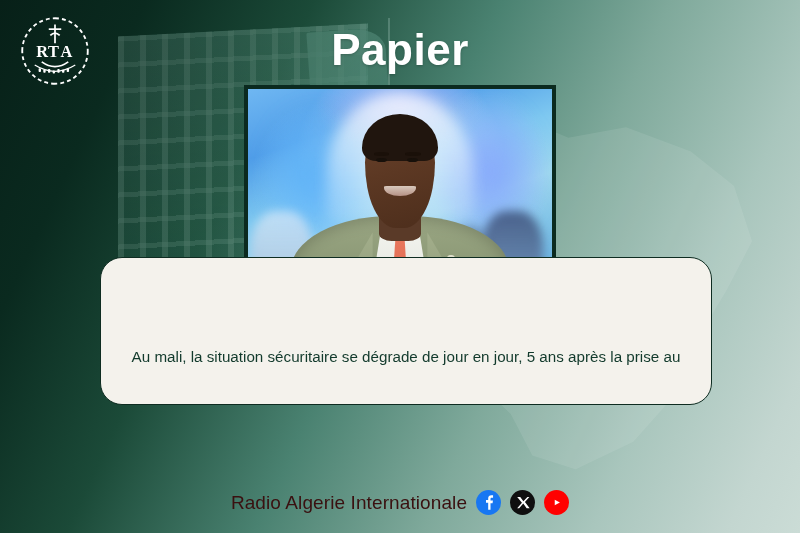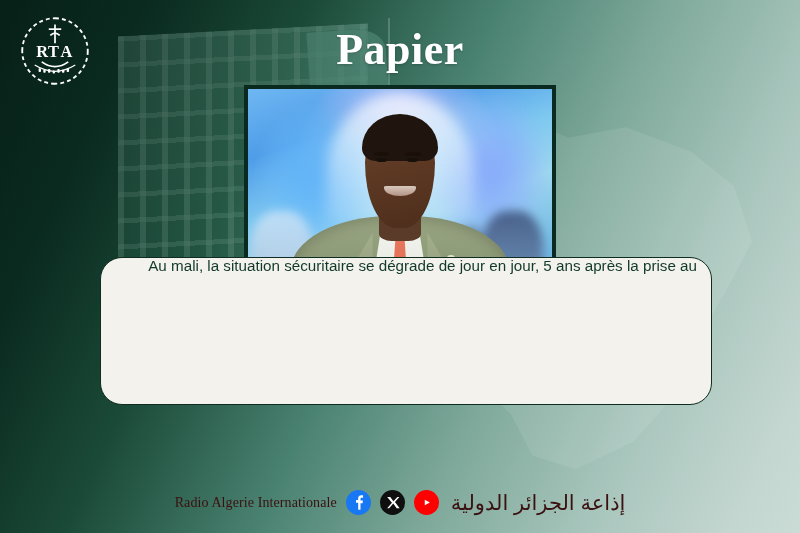--- a/index.html
+++ b/index.html
@@ -78,21 +78,20 @@
   .title {
     position:absolute;
     left:0; right:0; top:28px;
     text-align:center;
     font-size:44px;
     font-weight:bold;
     color:#ffffff;
     letter-spacing:0.5px;
     line-height:1;
     text-shadow:0 1px 3px rgba(0,0,0,.22);
-    font-family:Liberation Serif, serif;
   }
 
   
   .photo-frame {
     position:absolute;
     left:244px; top:85px;
     width:312px; height:219px;
     border:4px solid #0b2a1f;
     background:#0b2a1f;
     overflow:hidden;
@@ -199,21 +198,21 @@
 
   
   .text-card {
     position:absolute;
     left:100px; top:257px;
     width:612px; height:148px;
     background:#f4f2ec;
     border:1.5px solid #0e2c21;
     border-radius:22px;
     display:flex;
-    flex-direction:row;
+    flex-direction:column;
     justify-content:flex-end;
     padding:0 14px 16px 14px;
   }
   .text-card .line {
     color:#123a2c;
     font-size:15.2px;
     line-height:1;
     text-align:center;
     white-space:nowrap;
   }
@@ -223,24 +222,23 @@
   
   .footer {
     position:absolute;
     left:0; right:0; bottom:18px;
     display:flex;
     align-items:center;
     justify-content:center;
     gap:9px;
   }
   .footer .fr {
-    font-size:14px;
+    font-size:19px;
     color:#3a1010;
     letter-spacing:.1px;
-    font-family:Liberation Serif, serif;
   }
   .footer .ar {
     font-size:21px;
     color:#3a1010;
     direction:rtl;
     margin-left:3px;
   }
   .soc { width:25px; height:25px; display:block; }
   .soc svg { width:100%; height:100%; display:block; }
 </style>
@@ -343,16 +341,15 @@
     </span>
 
     <span class="soc">
       <svg viewBox="0 0 40 40">
         <circle cx="20" cy="20" r="20" fill="#ff0000"></circle>
         <rect x="7" y="13" width="26" height="14" rx="4" fill="#ff0000"></rect>
         <path d="M17.2 15.6l8.2 4.4-8.2 4.4z" fill="#ffffff"></path>
       </svg>
     </span>
 
-    <span class="ar">إذاعة الجزائر الدولية</span>
   </div>
 
 </div>
 
 </body></html>

